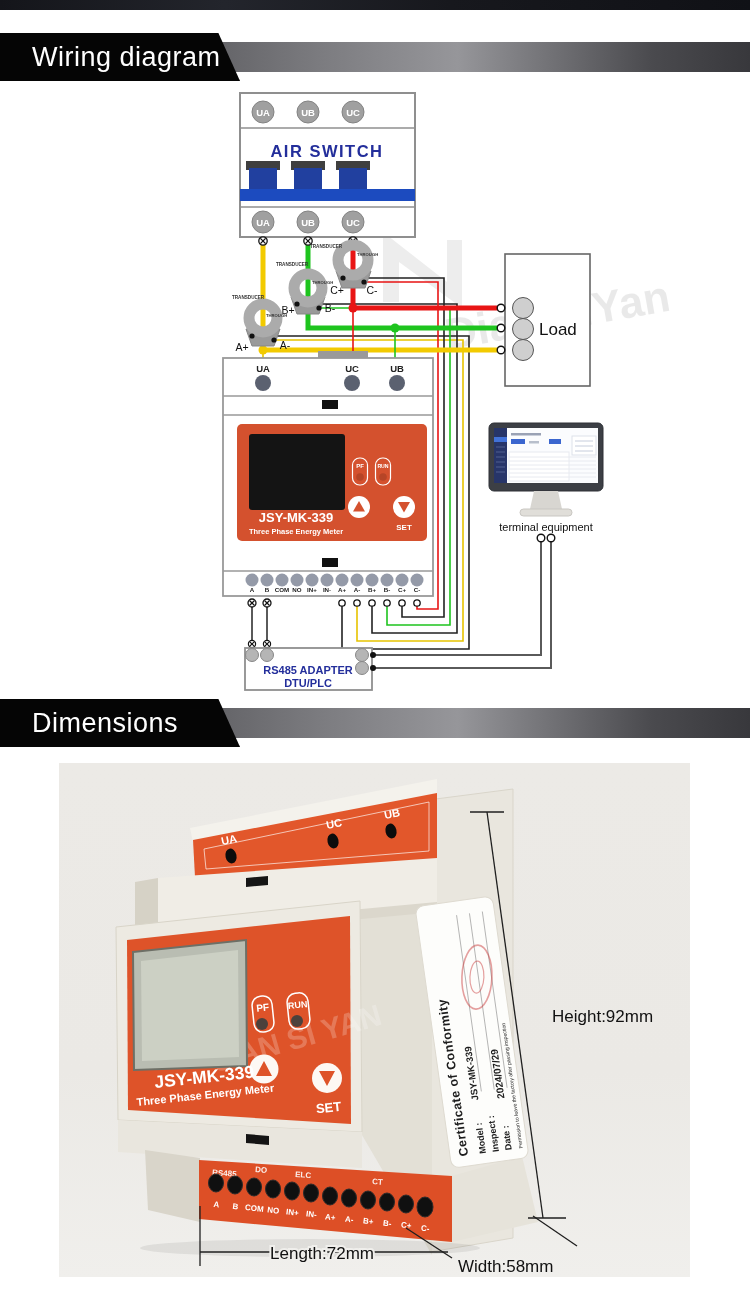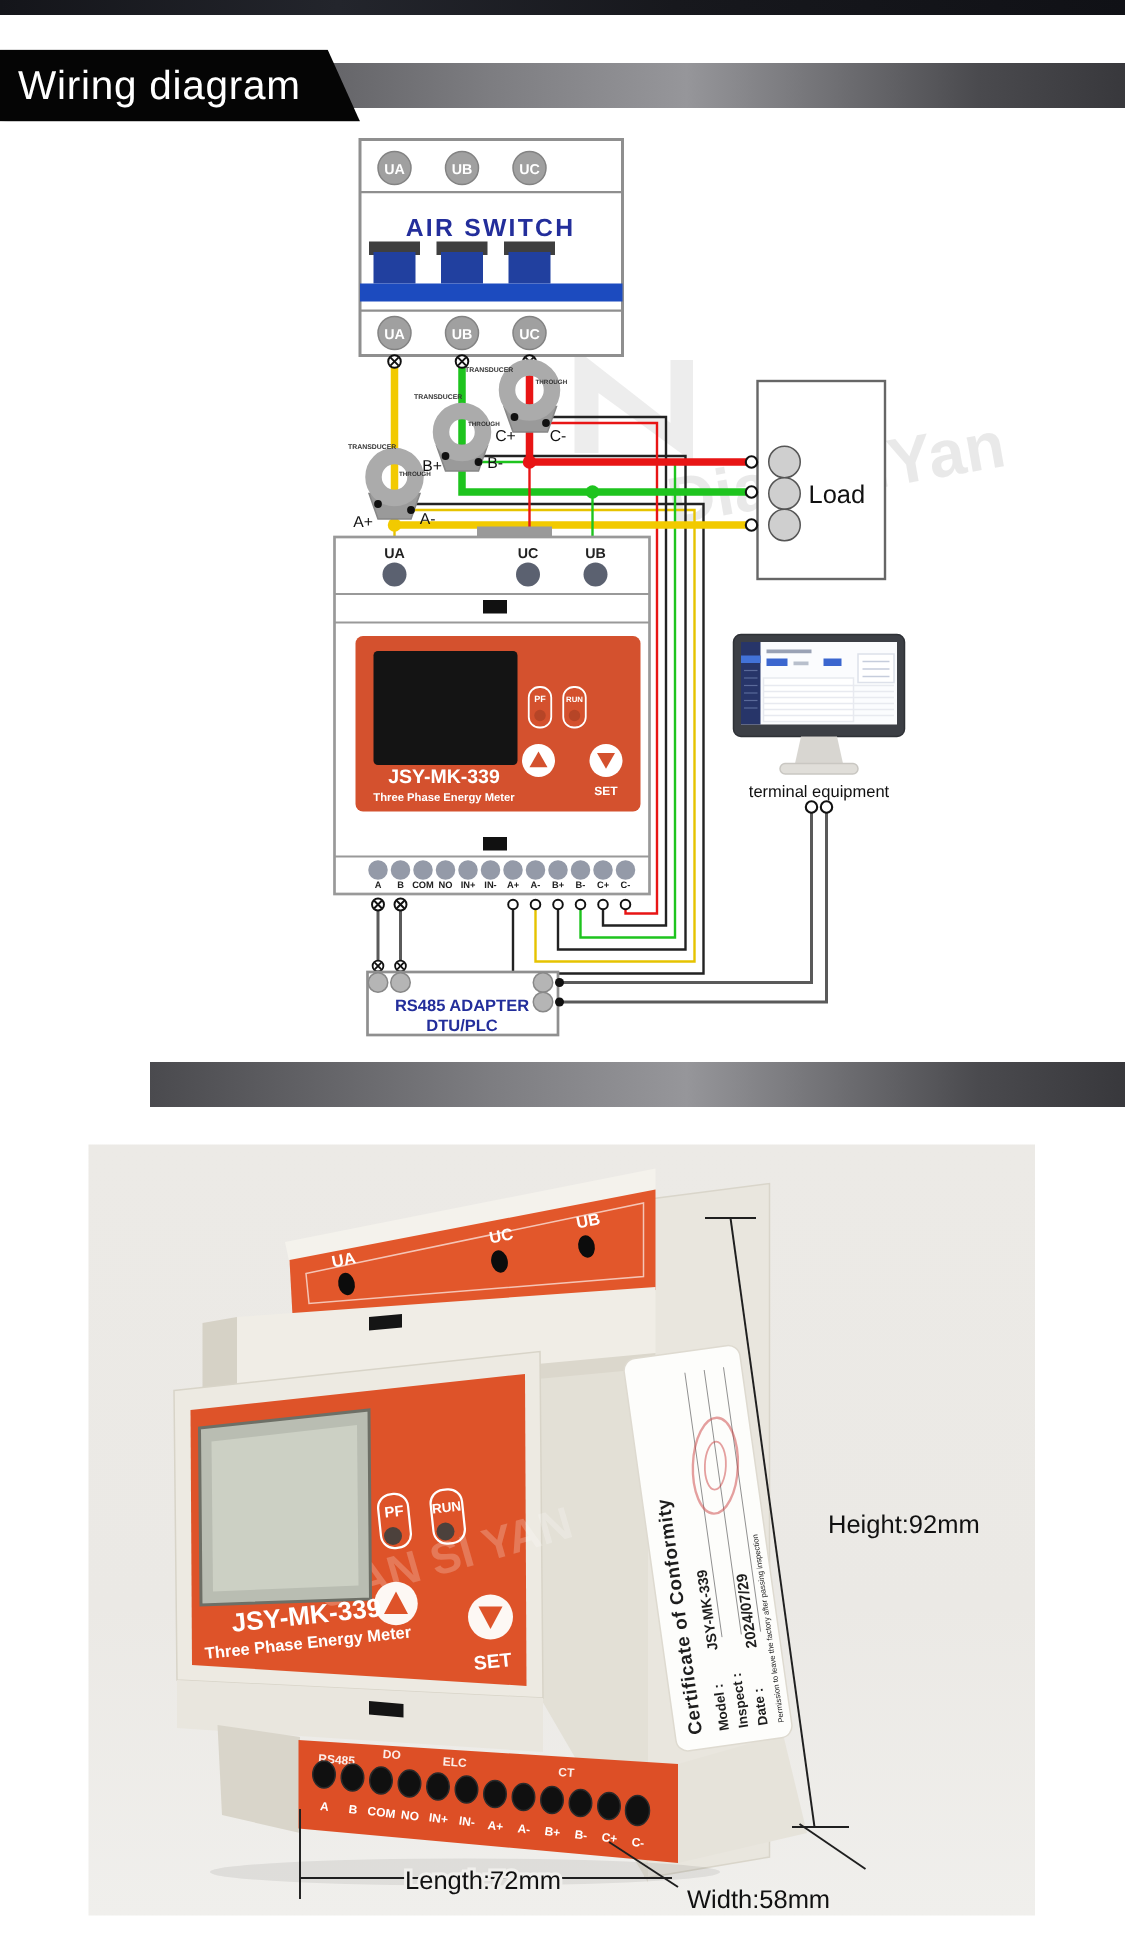--- a/index.html
+++ b/index.html
@@ -6,21 +6,21 @@
   .page{position:relative;width:750px;height:1301px;background:#fff;overflow:hidden;
         font-family:"Liberation Sans",sans-serif;}
   .top-band{position:absolute;left:0;top:0;width:750px;height:10px;
             background:linear-gradient(90deg,#14151a,#23252c 30%,#17181d 60%,#101116);}
   .banner-bar{position:absolute;left:100px;right:0;height:30px;
               background:linear-gradient(90deg,#4a4a4e 0%,#7d7d81 35%,#96969a 55%,#4a4a4e 85%,#38383c 100%);}
   .banner-shape{position:absolute;left:0;width:240px;height:48px;background:#050505;
                 clip-path:polygon(0 0,91% 0,100% 100%,0 100%);
                 box-shadow:2px 3px 4px rgba(0,0,0,.45);}
   .banner-shape span{display:block;color:#fff;font-size:27px;letter-spacing:.5px;
-                     padding:9px 0 0 12px;white-space:nowrap;}
+                     padding:9px 0 0 32px;white-space:nowrap;}
   .photo-block{position:absolute;left:59px;top:763px;width:631px;height:514px;
                background:linear-gradient(180deg,#eceae6 0%,#ebe9e5 60%,#f0efec 100%);}
   svg{position:absolute;left:0;top:0;}
   text{font-family:"Liberation Sans",sans-serif;}
   .mono{font-family:"DejaVu Sans Mono",monospace;}
 </style>
 </head>
 <body>
 
 <div class="page">
@@ -281,20 +281,23 @@
       </g>
       <polygon points="534,491 558,491 562,509 530,509" fill="#d8d6d1"></polygon>
       <rect x="520" y="509" width="52" height="7" rx="3.5" fill="#e0ded9" stroke="#c9c7c2"></rect>
       <text x="546" y="531" text-anchor="middle" font-size="11" fill="#111">terminal equipment</text>
       <circle cx="541" cy="538" r="3.8" fill="#fff" stroke="#111" stroke-width="1.4"></circle>
       <circle cx="551" cy="538" r="3.8" fill="#fff" stroke="#111" stroke-width="1.4"></circle>
     </g>
   </svg>
 
   <div class="banner-bar" style="top:708px"></div>
+  <div class="banner-shape" style="top:699px">
+    <span>Dimensions</span>
+  </div>
 
   <div class="photo-block">
   <svg width="631" height="514" viewBox="59 763 631 514" xmlns="http://www.w3.org/2000/svg">
 
     <polygon points="428,800 513,789 513,1238 430,1252" fill="#e9e6de" stroke="#d9d5ca" stroke-width="1"></polygon>
 
     <polygon points="360,900 432,858 432,1255 362,1135" fill="#e3e0d6"></polygon>
 
     <polygon points="190,828 437,779 437,795 193,842" fill="#f4f2ec"></polygon>
 

